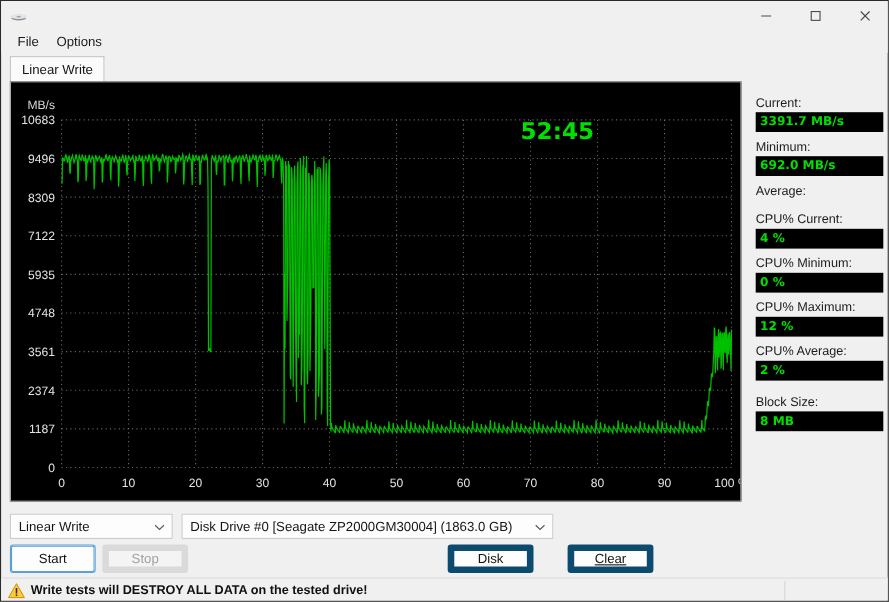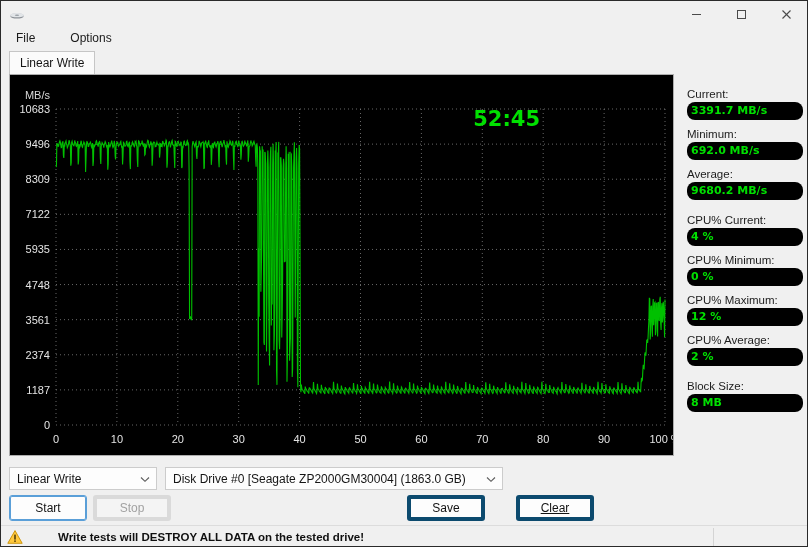--- a/index.html
+++ b/index.html
@@ -45,21 +45,20 @@
     color: #4a4a4a;
   }
 
   
   .menubar {
     position: absolute; left: 0; top: 27px;
     width: 808px; height: 20px;
     background: #f0f0f0;
     display: flex; align-items: center;
     padding-left: 7px;
-    gap: 19px;
   }
   .menuitem {
     font-size: 12px; color: #1b1b1b;
     padding: 2px 8px;
     white-space: nowrap;
   }
 
   
   .tabstrip {
     position: absolute; left: 8px; top: 50px;
@@ -101,21 +100,20 @@
     background: #000;
     color: #00e000;
     font-family: "DejaVu Sans", sans-serif;
     font-weight: bold;
     font-size: 11px;
     padding: 2px 4px 3px 4px;
     height: 18px;
     line-height: 13px;
     white-space: nowrap;
     overflow: hidden;
-    border-radius: 8px;
   }
   .stat.gap { margin-top: 14px; }
 
   
   .row-selects {
     position: absolute; left: 8px; top: 466px;
     display: flex; align-items: center;
   }
   .combo {
     position: relative;
@@ -137,21 +135,21 @@
   }
 
   .row-buttons {
     position: absolute; left: 8px; top: 494px;
     width: 792px; height: 26px;
   }
   .btn {
     position: absolute;
     height: 26px;
     background: #fdfdfd;
-    border: 4px solid #0c4a6e;
+    border: 6px solid #0c4a6e;
     border-radius: 3px;
     font-size: 12px; color: #131313;
     display: flex; align-items: center; justify-content: center;
     white-space: nowrap;
   }
   .btn.focused {
     border: 1px solid #5a9fd8;
     box-shadow: 0 0 0 1px #5a9fd8 inset;
     text-align: right;
   }
@@ -166,21 +164,20 @@
   .btn-clear { left: 507px; width: 78px; text-decoration: underline; }
 
   
   .warnbar {
     position: absolute; left: 0; top: 524px;
     width: 808px; height: 23px;
     background: #f0f0f0;
     border-top: 1px solid #dcdcdc;
     display: flex; align-items: center;
     padding-left: 6px;
-    gap: 30px;
   }
   .warn-ico { width: 16px; height: 16px; margin-right: 5px; flex: 0 0 16px; }
   .warn-text {
     font-size: 11.5px; font-weight: bold;
     color: #101010;
     white-space: nowrap;
   }
   .warn-sep {
     position: absolute; right: 95px; top: 2px;
     width: 1px; height: 19px; background: #d4d4d4;
@@ -290,21 +287,20 @@
       <div class="stat">
         <div class="stat-label">Current:</div>
         <div class="stat-value">3391.7 MB/s</div>
       </div>
       <div class="stat">
         <div class="stat-label">Minimum:</div>
         <div class="stat-value">692.0 MB/s</div>
       </div>
       <div class="stat">
         <div class="stat-label">Average:</div>
-        <div class="stat-value">9680.2 MB/s</div>
       </div>
       <div class="stat gap">
         <div class="stat-label">CPU% Current:</div>
         <div class="stat-value">4 %</div>
       </div>
       <div class="stat">
         <div class="stat-label">CPU% Minimum:</div>
         <div class="stat-value">0 %</div>
       </div>
       <div class="stat">
@@ -336,21 +332,21 @@
         <svg width="10" height="7" viewBox="0 0 10 7">
             <path d="M1 1.5 L5 5.3 L9 1.5" fill="none" stroke="#5a5a5a" stroke-width="1.1"></path>
           </svg>
       </span>
     </div>
   </div>
 
   <div class="row-buttons">
     <div class="btn btn-start focused">Start</div>
     <div class="btn btn-stop disabled">Stop</div>
-    <div class="btn btn-save">Save</div>
+    <div class="btn btn-save">Disk</div>
     <div class="btn btn-clear">Clear</div>
   </div>
 
   <div class="warnbar">
     <span class="warn-ico">
       <svg width="16" height="16" viewBox="0 0 16 16">
         <path d="M8 1.6 L15.2 14.3 L0.8 14.3 Z" fill="#ffc83d" stroke="#c98f00" stroke-width="0.9"></path>
         <rect x="7.3" y="5.6" width="1.4" height="5" fill="#3a2a00"></rect>
         <rect x="7.3" y="11.4" width="1.4" height="1.5" fill="#3a2a00"></rect>
       </svg>

